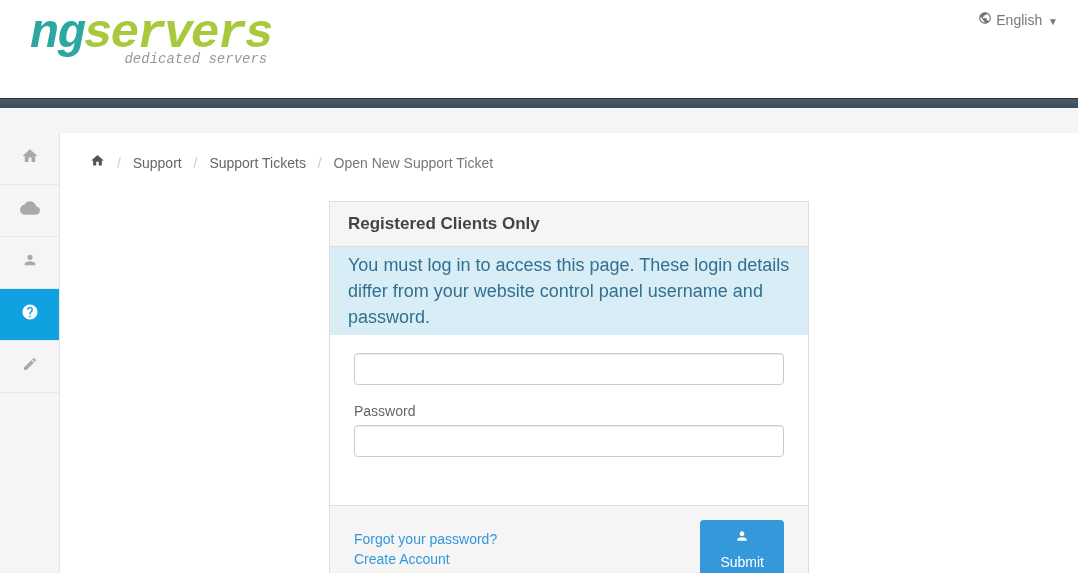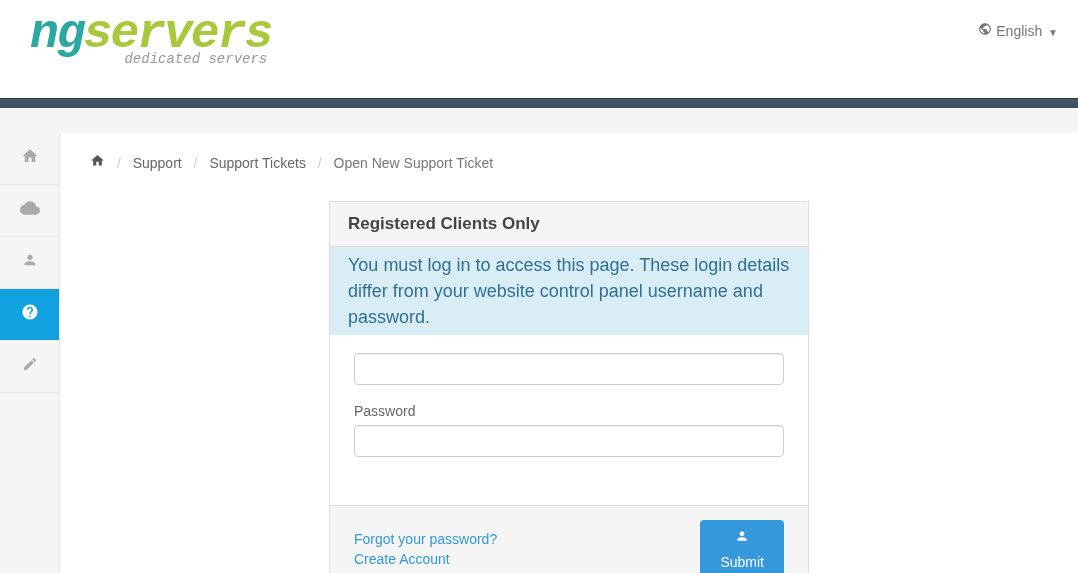--- a/index.html
+++ b/index.html
@@ -4,21 +4,21 @@
 <style>
 * { margin: 0; padding: 0; box-sizing: border-box; }
 body { font-family: "Helvetica Neue", Helvetica, Arial, sans-serif; font-size: 14px; color: #555; background: #f5f5f5; }
 
 
 .top-header { background: #fff; height: 98px; position: relative; padding: 0 20px; }
 .logo { position: absolute; left: 30px; top: 7px; font-family: Liberation Mono, monospace; }
 .logo-text-ng { font-size: 48px; font-weight: bold; font-style: italic; color: #2ca8a0; letter-spacing: -2px; }
 .logo-text-servers { font-size: 48px; font-weight: bold; font-style: italic; color: #a8c93c; letter-spacing: -2px; }
 .logo-sub { font-size: 14px; color: #999; font-style: italic; text-align: right; margin-top: -10px; padding-right: 4px; }
-.lang-selector { position: absolute; right: 20px; top: 22px; color: #777; cursor: pointer; font-size: 14px; }
+.lang-selector { position: absolute; right: 20px; top: 11px; color: #777; cursor: pointer; font-size: 14px; }
 .lang-selector .caret-down { font-size: 10px; margin-left: 2px; }
 
 
 .nav-stripe { height: 10px; background: linear-gradient(to bottom, #465a6a 0%, #3d4e5b 100%); border-top: 1px solid #333; }
 
 
 .layout { display: flex; min-height: calc(100vh - 108px); margin-top: 25px; }
 
 
 .sidebar { width: 60px; background: #f5f5f5; border-right: 1px solid #e5e5e5; }

